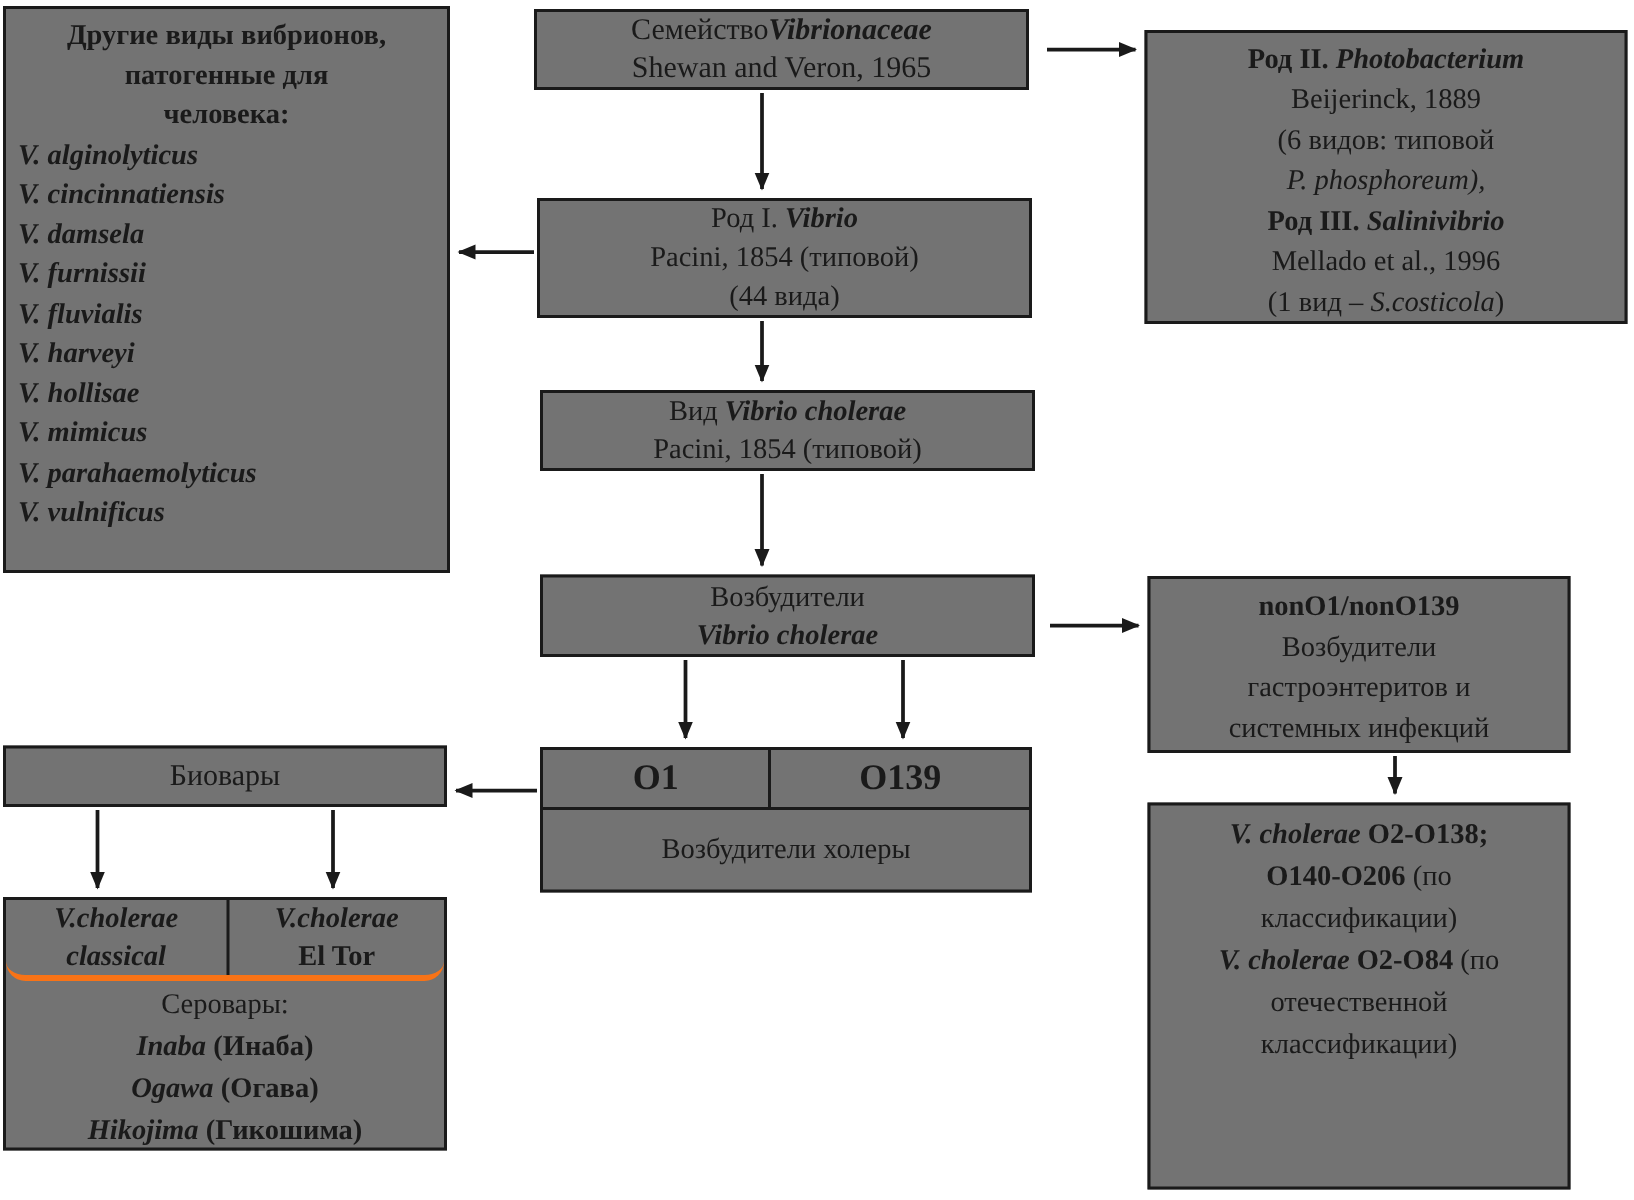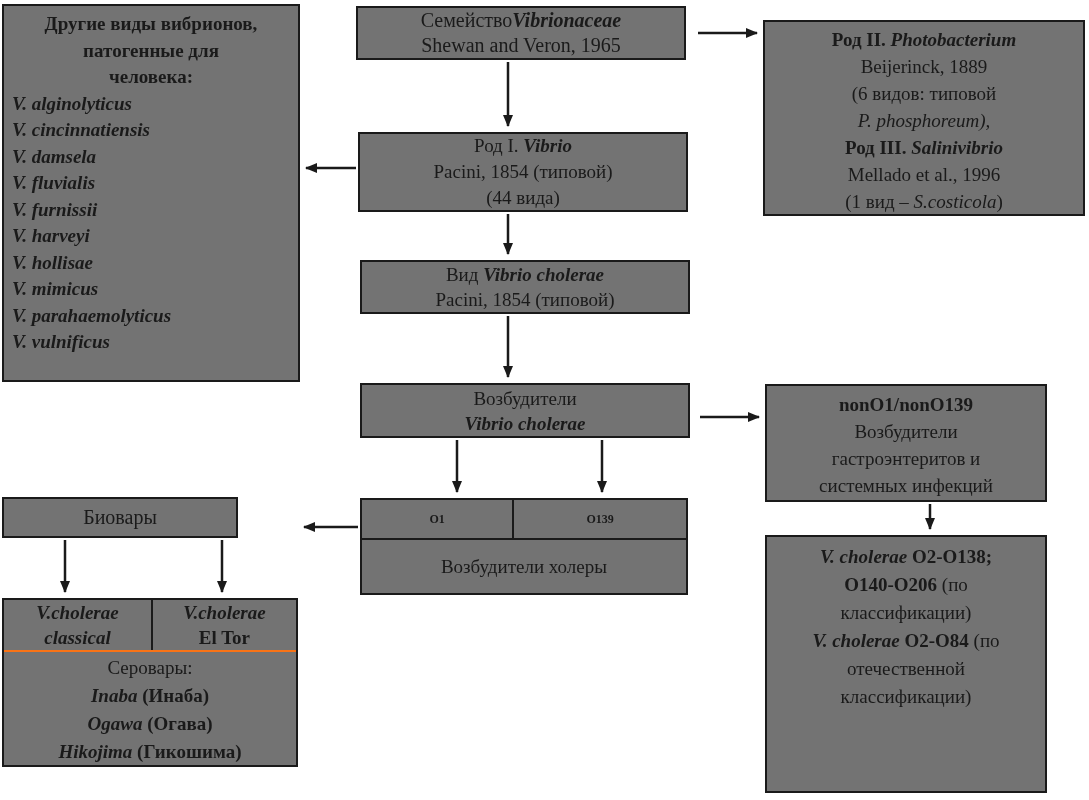--- a/index.html
+++ b/index.html
@@ -26,28 +26,28 @@
   .genus23 { left:763px; top:20px; width:322px; height:196px; padding-top:4px; line-height:27px; }
 
   .genus1 { left:358px; top:132px; width:330px; height:80px; display:flex; flex-direction:column; justify-content:center; line-height:26px; }
 
   .speciesbox { left:360px; top:260px; width:330px; height:54px; display:flex; flex-direction:column; justify-content:center; line-height:25px; }
 
   .serogroups { left:360px; top:383px; width:330px; height:55px; display:flex; flex-direction:column; justify-content:center; line-height:25px; }
 
   .o1box { left:360px; top:498px; width:328px; height:97px; display:flex; flex-direction:column; }
   .o1row { display:flex; height:40px; border-bottom:2px solid #1a1a1a; }
-  .o1cell { width:47%; display:flex; align-items:center; justify-content:center; font-size:12px; font-weight:bold; border-right:2px solid #1a1a1a; }
+  .o1cell { width:47%; display:flex; align-items:center; justify-content:center; font-size:24px; font-weight:bold; border-right:2px solid #1a1a1a; }
   .o1cell.rightcell { width:53%; border-right:none; }
   .o1caption { flex:1; display:flex; align-items:center; justify-content:center; }
 
-  .biovars { left:2px; top:497px; width:236px; height:41px; display:flex; align-items:center; justify-content:center; font-size:20px; }
+  .biovars { left:2px; top:497px; width:296px; height:41px; display:flex; align-items:center; justify-content:center; font-size:20px; }
 
   .biovarsplit { left:2px; top:598px; width:296px; height:169px; display:flex; flex-direction:column; }
-  .bvrow { display:flex; height:55px; border-bottom:2px solid #f97316; }
+  .bvrow { display:flex; height:55px; border-bottom:4px solid #f97316;border-radius:13px; }
   .bvcell { width:51%; border-right:2px solid #1a1a1a; display:flex; flex-direction:column; justify-content:center; text-align:center; line-height:25px; font-weight:bold; }
   .bvcell.rightcell { width:49%; border-right:none; }
   .serovars { flex:1; text-align:center; line-height:28px; padding-top:2px; }
 
   .nonO1 { left:765px; top:384px; width:282px; height:118px; padding-top:5px; line-height:27px; }
 
   .intl { left:765px; top:535px; width:282px; height:258px; padding-top:6px; line-height:28px; }
 </style>
 </head>
 <body>
@@ -74,22 +74,22 @@
     <line x1="930" y1="504" x2="930" y2="529" stroke="#1a1a1a" stroke-width="2.5" marker-end="url(#ah)"></line>
   </svg>
 
   <div class="box other-vibrios">
     <div class="title">Другие виды вибрионов,</div>
     <div class="title">патогенные для</div>
     <div class="title">человека:</div>
     <span class="sp">V. alginolyticus</span>
     <span class="sp">V. cincinnatiensis</span>
     <span class="sp">V. damsela</span>
+    <span class="sp">V. furnissii</span>
     <span class="sp">V. fluvialis</span>
-    <span class="sp">V. furnissii</span>
     <span class="sp">V. harveyi</span>
     <span class="sp">V. hollisae</span>
     <span class="sp">V. mimicus</span>
     <span class="sp">V. parahaemolyticus</span>
     <span class="sp">V. vulnificus</span>
   </div>
 
   <div class="box family center">
     <div><span>Семейство</span><span class="bi">Vibrionaceae</span></div>
     <div>Shewan and Veron, 1965</div>

